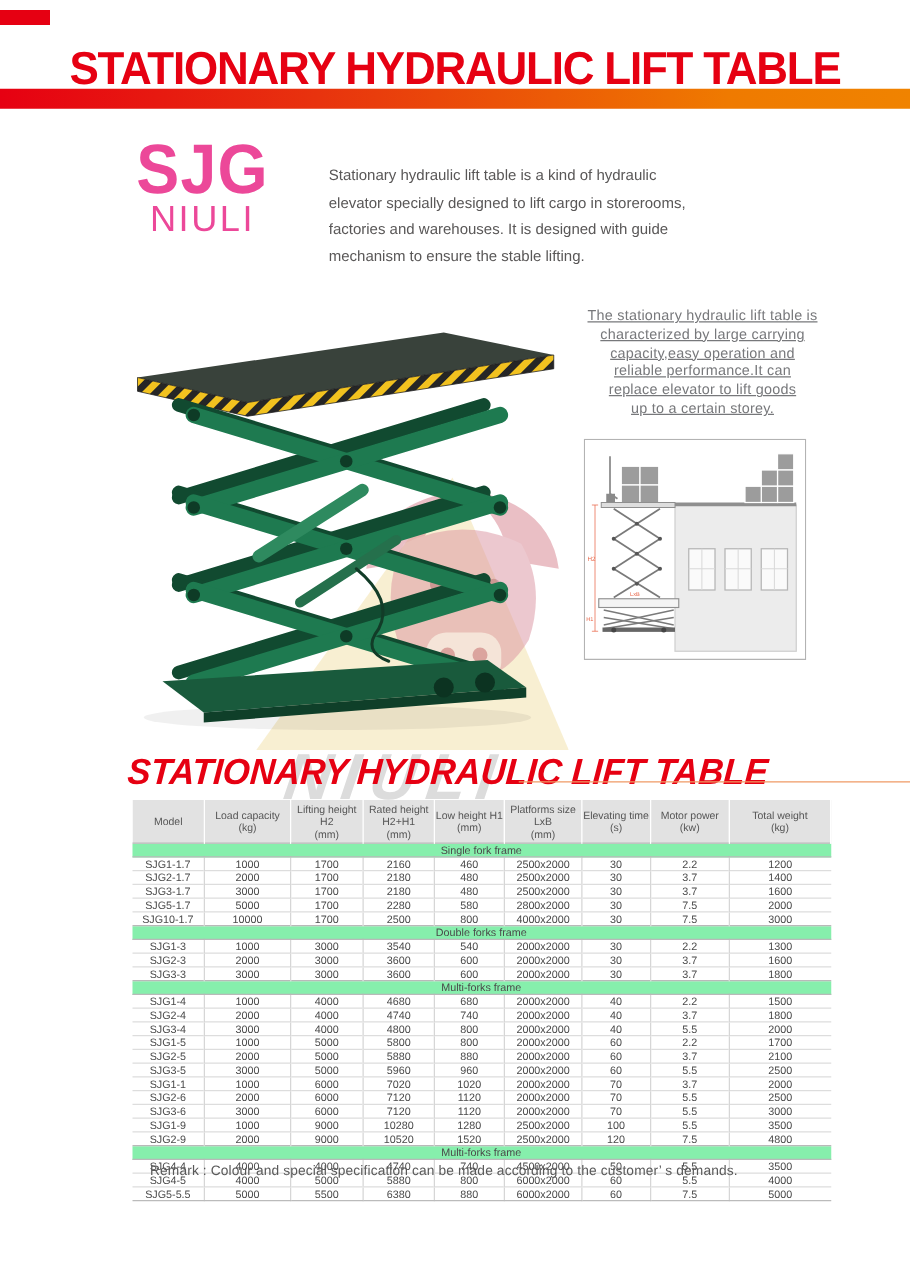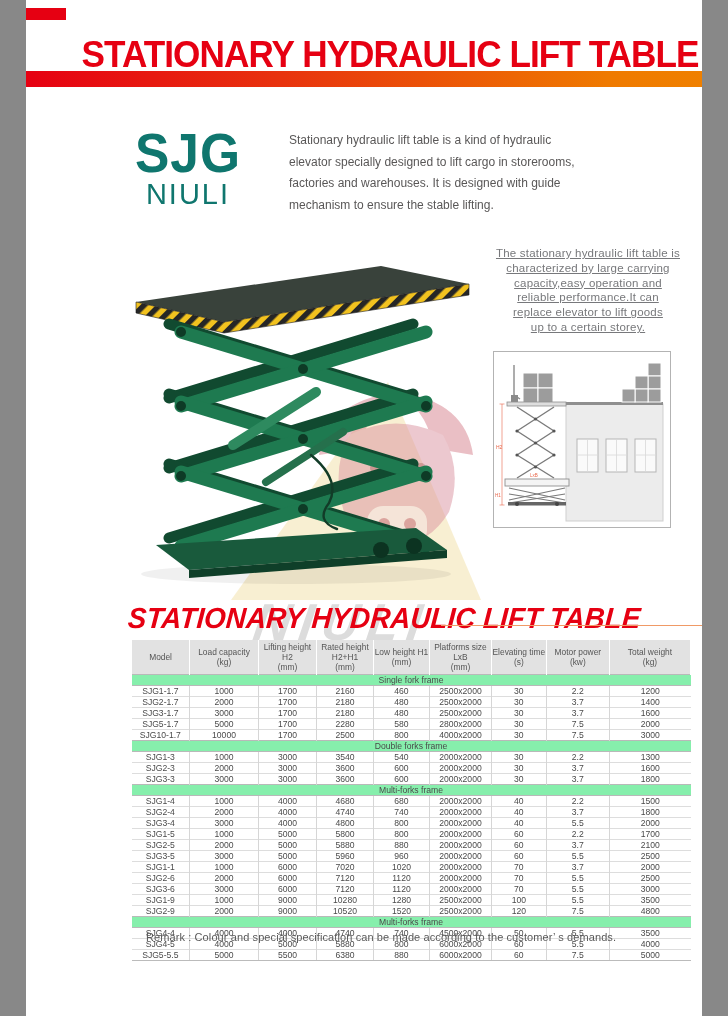--- a/index.html
+++ b/index.html
@@ -1,33 +1,33 @@
 <!DOCTYPE html>
 <html><head>
 <meta charset="utf-8">
 <style>
   html,body{margin:0;padding:0;background:#888;}
   .page{
-    position:relative;width:676px;height:1016px;background:#ffffff;
+    position:relative;width:728px;height:1016px;background:#ffffff;
     font-family:"Liberation Sans",sans-serif;overflow:hidden;margin:0 auto;
   }
   [data-interactable]{box-sizing:border-box;}
 
   
   .corner-accent{position:absolute;left:0;top:8px;width:40px;height:12px;background:#e60012;}
   .main-title{
     position:absolute;left:0;top:34px;width:728px;margin:0;text-align:center;
     color:#e60012;font-size:37px;font-weight:bold;letter-spacing:-1px;
     transform:scaleX(.95);transform-origin:center;white-space:nowrap;
   }
   .gradient-bar{position:absolute;left:0;top:71px;width:728px;height:16px;
     background:linear-gradient(90deg,#e60012 0%,#e8330e 35%,#ef7a00 80%,#f08300 100%);}
 
   
-  .series-logo{position:absolute;left:80px;top:127px;width:164px;text-align:center;color:#0f766e;}
+  .series-logo{position:absolute;left:80px;top:109px;width:164px;text-align:center;color:#ec4899;}
   .series-name{font-size:56px;font-weight:800;line-height:52px;letter-spacing:1px;transform:scaleX(.92);transform-origin:center;}
   .series-label{font-size:29px;font-weight:500;letter-spacing:2px;line-height:30px;margin-top:0px;}
   .intro{position:absolute;left:263px;top:130px;width:390px;color:#595757;font-size:12px;line-height:21.5px;}
 
   
   .product-photo{position:absolute;left:55px;top:240px;}
   .feature{position:absolute;left:444px;top:246px;width:236px;text-align:center;
     color:#77787b;font-size:11.5px;line-height:14.8px;letter-spacing:.2px;text-decoration:underline;}
   .diagram{position:absolute;left:467px;top:351px;}
 

